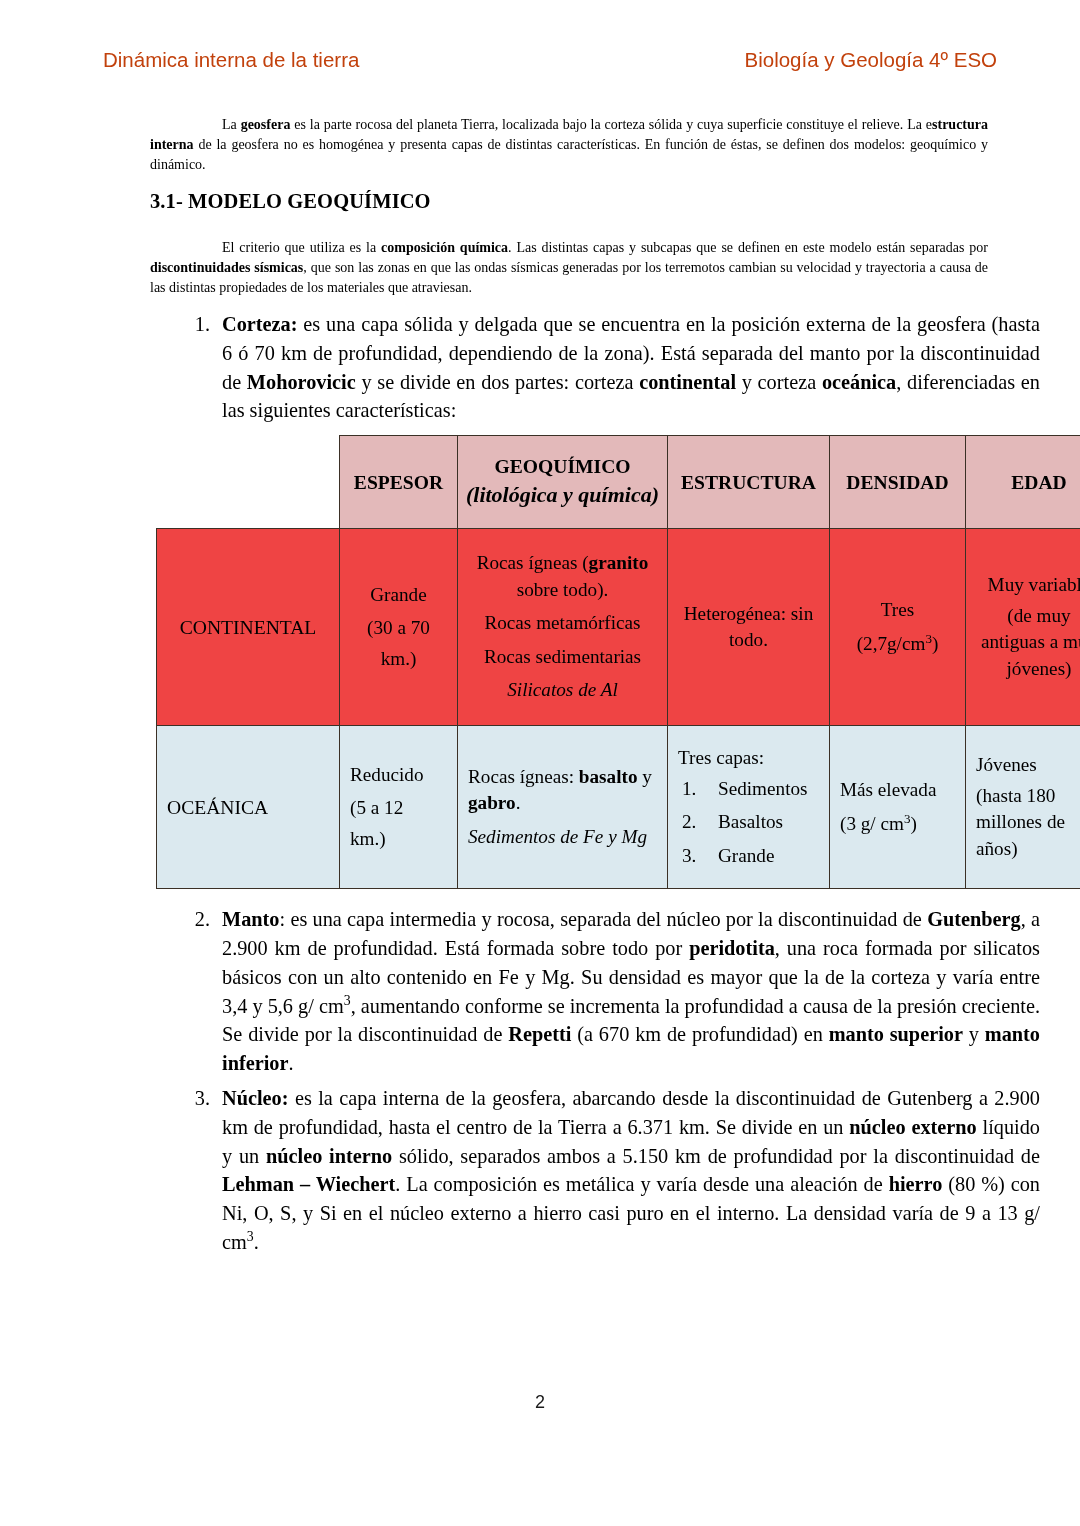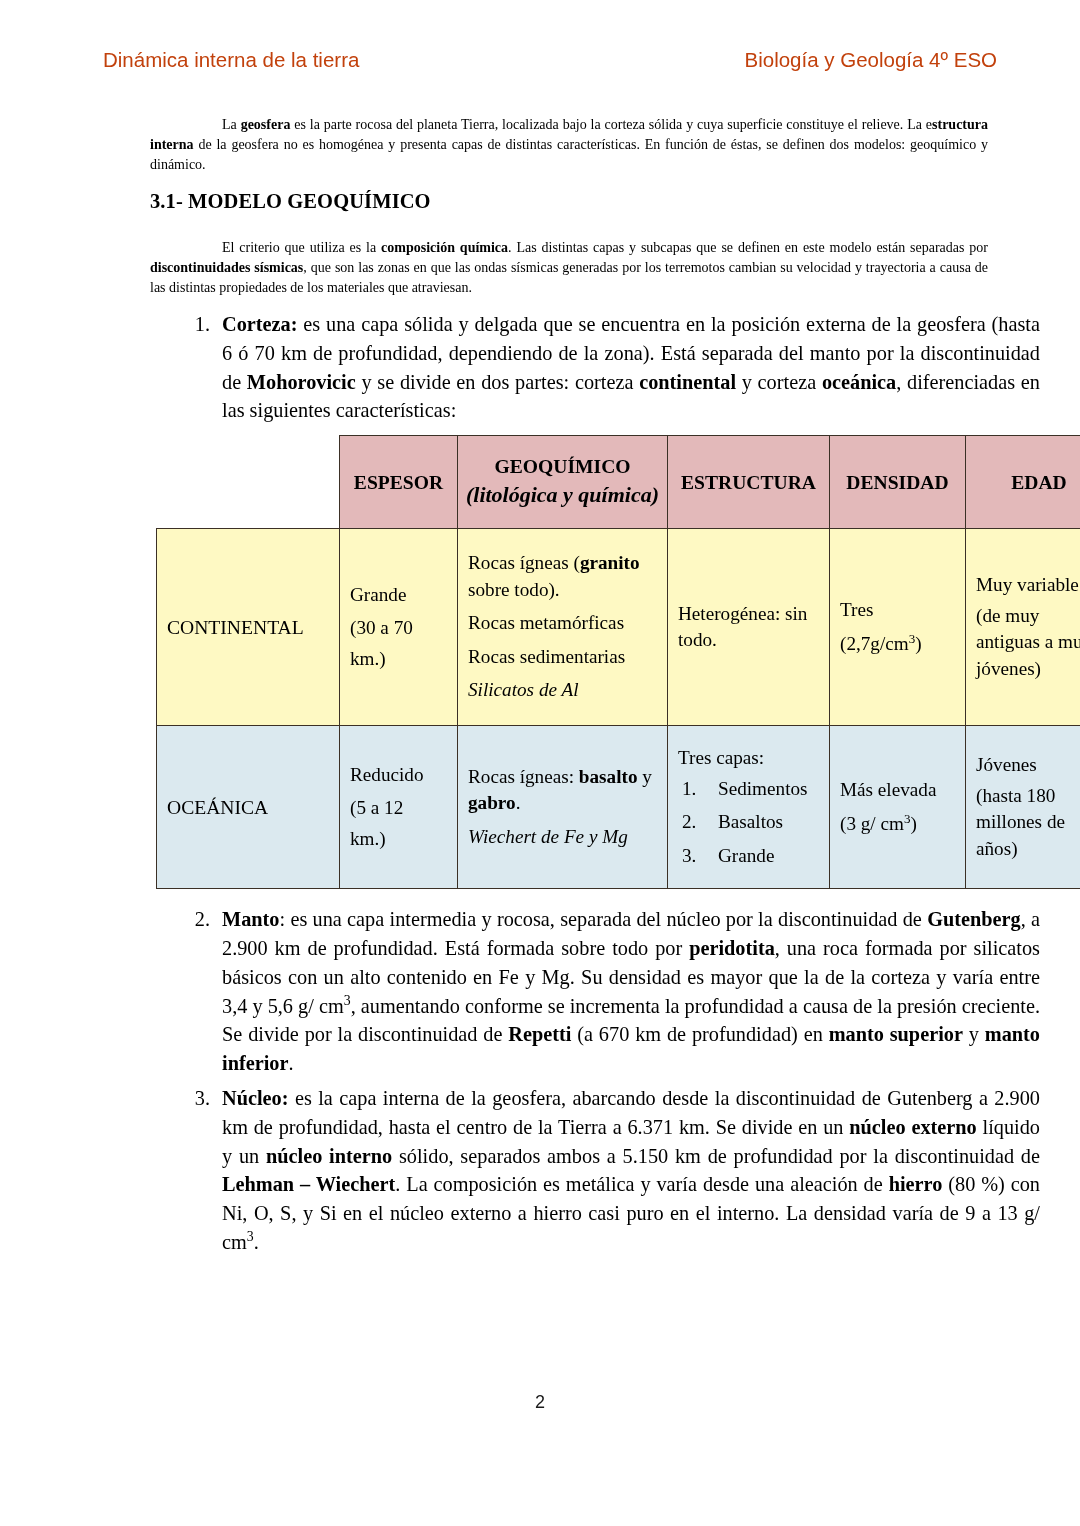--- a/index.html
+++ b/index.html
@@ -145,21 +145,21 @@
   table.crust thead th .sub {
     display: block;
     font-size: 22px;
     font-weight: bold;
     font-style: italic;
   }
   table.crust thead th .main-word {
     display: block;
   }
 
-  tr.row-continental td { background: #fef9c3; height: 182px; }
+  tr.row-continental td { background: #ef4444; height: 182px; text-align: center; }
   tr.row-oceanica td { background: #dbe9ef; height: 148px; }
 
   td.rowlabel {
     font-weight: bold;
     font-size: 19.6px;
     text-align: left;
     padding-left: 12px;
   }
   td.centered { text-align: center; }
   td.top-align { vertical-align: middle; }
@@ -277,21 +277,21 @@
 
               <tr class="row-oceanica">
                 <td class="rowlabel">OCEÁNICA</td>
                 <td class="centered">
                   <span class="cell-line">Reducido</span>
                   <span class="cell-line tight">(5 a 12</span>
                   <span class="cell-line">km.)</span>
                 </td>
                 <td>
                   <span class="cell-line"><span>Rocas ígneas: </span><b>basalto</b><span> y </span><b>gabro</b><span>.</span></span>
-                  <span class="cell-line cell-ital">Wiechert de Fe y Mg</span>
+                  <span class="cell-line cell-ital">Sedimentos de Fe y Mg</span>
                 </td>
                 <td class="top-align">
                   <span class="cell-line tight">Tres capas:</span>
                   <ol class="sub-list">
                     <li><span class="snum">1.</span><span>Sedimentos</span></li>
                     <li><span class="snum">2.</span><span>Basaltos</span></li>
                     <li><span class="snum">3.</span><span>Grande</span></li>
                   </ol>
                 </td>
                 <td class="centered">

